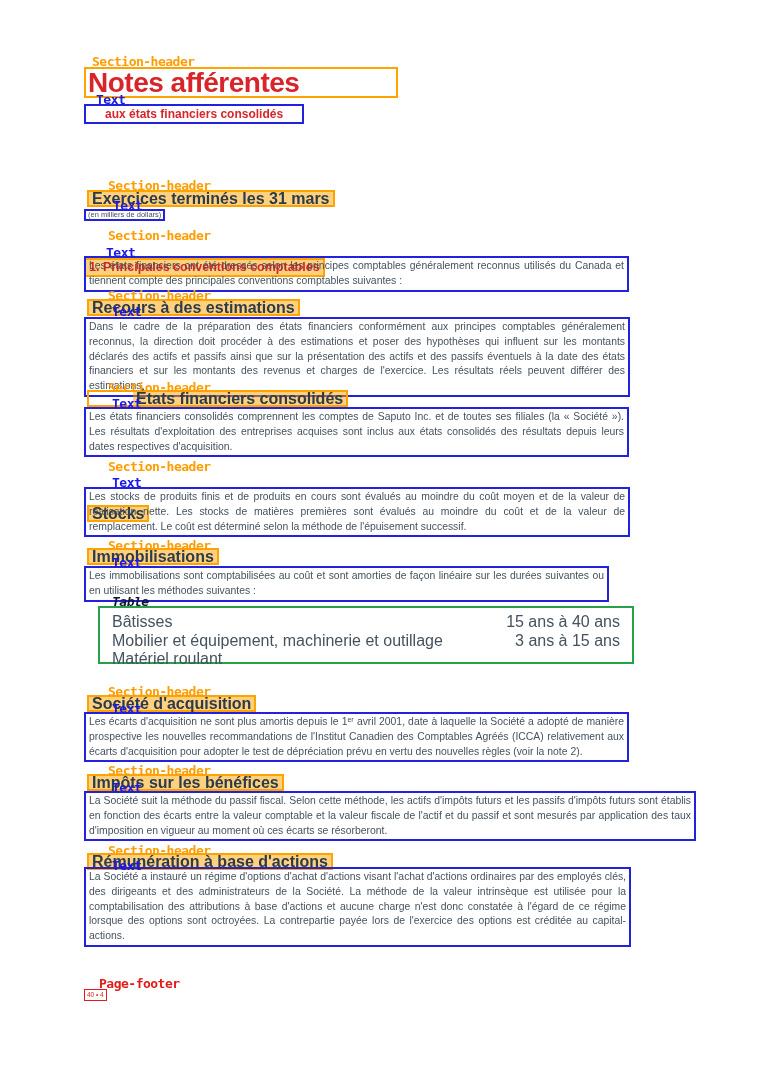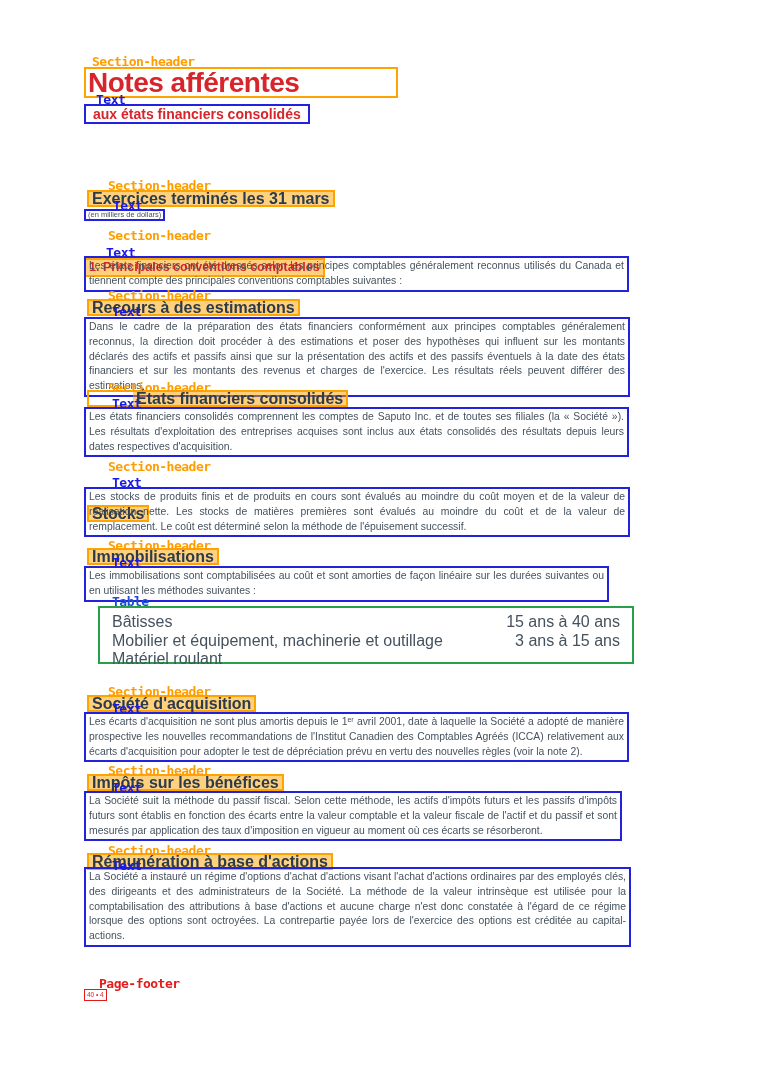--- a/index.html
+++ b/index.html
@@ -16,37 +16,37 @@
     font-family:"DejaVu Sans Mono",monospace;
     font-weight:bold;
     font-size:13px;
     line-height:13px;
     white-space:nowrap;
     z-index:6;
     letter-spacing:-0.5px;
   }
   .lbl.orange{color:#FF9D00;}
   .lbl.blue{color:#1A1AE6;}
-  .lbl.green{color:#1d4ed8;}
+  .lbl.green{color:#0f172a;font-style:italic;}
   .lbl.red{color:#E31B1B;}
   
   .abox{position:absolute;box-sizing:border-box;z-index:3;}
   .b-orange{border:2px solid #FFA300;}
   .b-blue{border:2px solid #2121DE;}
   .b-green{border:2px solid #27A048;}
   .b-red{border:1px solid #E31B1B;}
   
   .doc-title{
     font-size:28px;font-weight:800;color:#D8252B;
     line-height:27px;letter-spacing:-0.5px;
     padding:0 2px;white-space:nowrap;
   }
   .doc-subtitle{
-    font-size:14px;font-weight:800;color:#D8252B;
-    line-height:14px;padding:1px 7px;white-space:nowrap;
+    font-size:12px;font-weight:800;color:#D8252B;
+    line-height:14px;padding:1px 19px;white-space:nowrap;
   }
   .hl-head{
     background:rgba(255,164,0,0.5);
     font-size:16px;font-weight:bold;color:#2C3B49;
     line-height:11px;padding:1px 3px;white-space:nowrap;
   }
   .hl-head.red-head{
     font-size:12.5px;color:#D8252B;line-height:13px;
   }
   .units{
@@ -160,21 +160,21 @@
   <div class="lbl blue" style="left:112px;top:702px;">Text</div>
   <div class="abox b-blue" style="left:84px;top:712px;width:545px;">
     <div class="para">Les écarts d'acquisition ne sont plus amortis depuis le 1ᵉʳ avril 2001, date à laquelle la Société a adopté de manière prospective les nouvelles recommandations de l'Institut Canadien des Comptables Agréés (ICCA) relativement aux écarts d'acquisition pour adopter le test de dépréciation prévu en vertu des nouvelles règles (voir la note 2).</div>
   </div>
 
   <div class="lbl orange" style="left:108px;top:764px;">Section-header</div>
   <div class="abox b-orange" style="left:87px;top:774px;">
     <div class="hl-head">Impôts sur les bénéfices</div>
   </div>
   <div class="lbl blue" style="left:112px;top:781px;">Text</div>
-  <div class="abox b-blue" style="left:84px;top:791px;width:538px;">
+  <div class="abox b-blue" style="left:84px;top:791px;width:612px;">
     <div class="para">La Société suit la méthode du passif fiscal. Selon cette méthode, les actifs d'impôts futurs et les passifs d'impôts futurs sont établis en fonction des écarts entre la valeur comptable et la valeur fiscale de l'actif et du passif et sont mesurés par application des taux d'imposition en vigueur au moment où ces écarts se résorberont.</div>
   </div>
 
   <div class="lbl orange" style="left:108px;top:844px;">Section-header</div>
   <div class="abox b-orange" style="left:87px;top:853px;">
     <div class="hl-head">Rémunération à base d'actions</div>
   </div>
   <div class="lbl blue" style="left:112px;top:859px;">Text</div>
   <div class="abox b-blue" style="left:84px;top:867px;width:547px;">
     <div class="para">La Société a instauré un régime d'options d'achat d'actions visant l'achat d'actions ordinaires par des employés clés, des dirigeants et des administrateurs de la Société. La méthode de la valeur intrinsèque est utilisée pour la comptabilisation des attributions à base d'actions et aucune charge n'est donc constatée à l'égard de ce régime lorsque des options sont octroyées. La contrepartie payée lors de l'exercice des options est créditée au capital-actions.</div>

